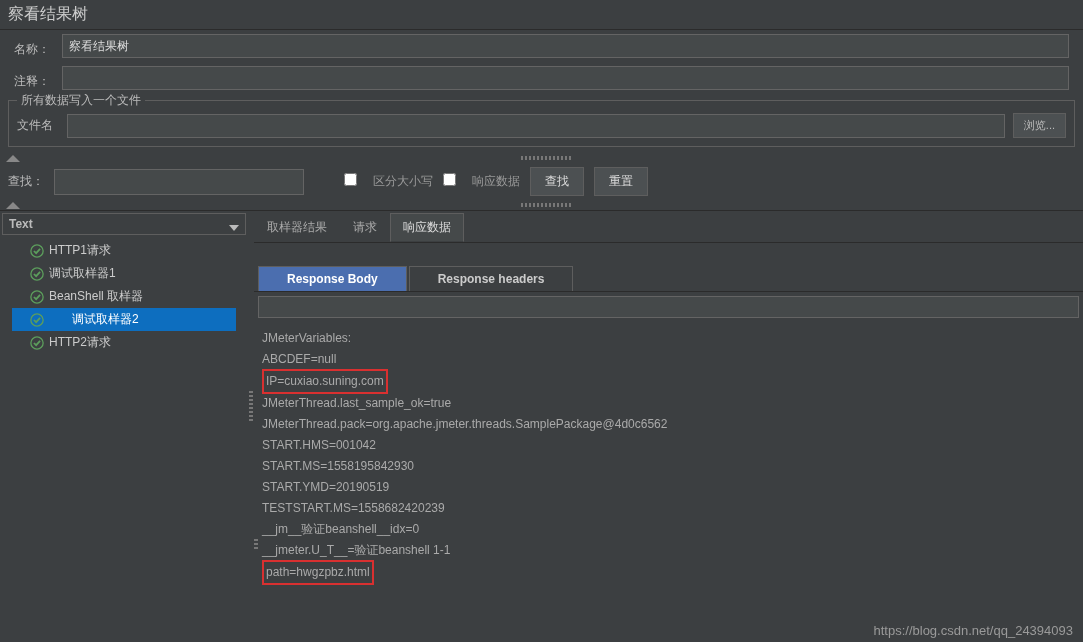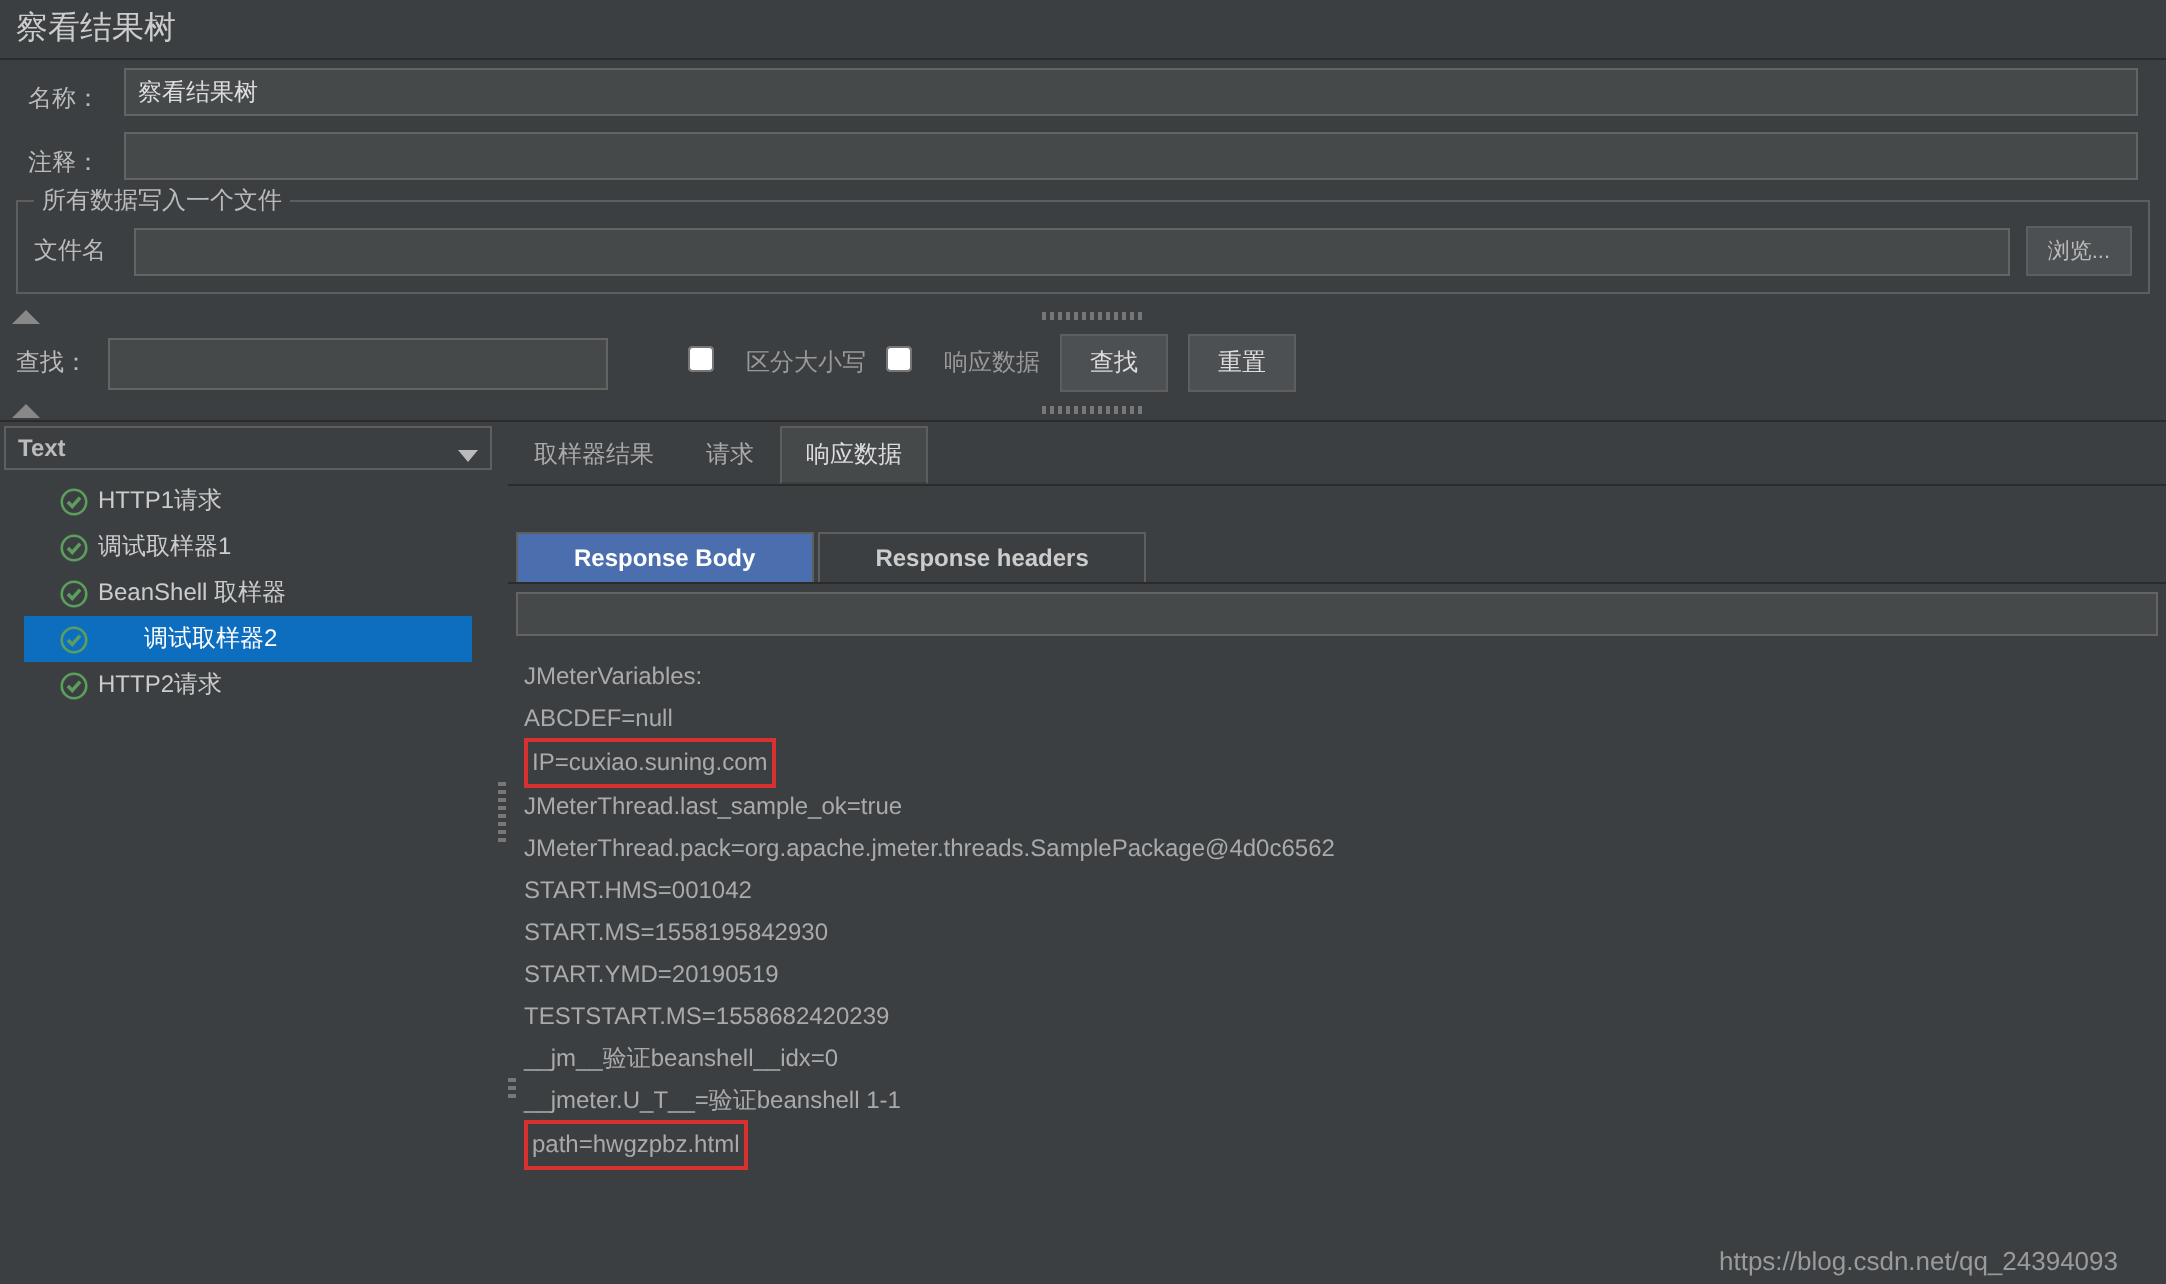--- a/index.html
+++ b/index.html
@@ -54,21 +54,21 @@
     .sub-tab { padding: 5px 28px; color: #ccc; font-weight: bold; cursor: pointer; font-family: Arial; border: 1px solid #5e5e5e; border-bottom: none; background: #3c3f41; margin-right: 2px; margin-top: 19px; }
     .sub-tab.active { background: #4b6eaf; color: #fff; }
     
     .response-input-row { padding: 4px; }
     .response-input-row input { width: 100%; background: #45494a; border: 1px solid #646464; height: 22px; padding: 2px 4px; color: #ddd; }
     
     .response-body { flex: 1; padding: 6px 8px; overflow: auto; color: #aaa; font-family: Arial; line-height: 21px; white-space: pre-wrap; font-size: 13px; position: relative; }
     .highlight-box { border: 2px solid #d93030; display: inline-block; padding: 0 2px; margin: -1px 0; }
     .response-body::before { content: ""; position: absolute; left: -2px; top: 215px; width: 6px; height: 12px; background: repeating-linear-gradient(0deg, #777 0 2px, transparent 2px 4px); }
     
-    .watermark { position: absolute; bottom: 4px; right: 24px; color: #9a9a9a; font-size: 13px; font-family: Arial; z-index: 10; }
+    .watermark { position: absolute; bottom: 4px; right: 10px; color: #9a9a9a; font-size: 13px; font-family: Arial; z-index: 10; }
   </style>
 </head>
 <body>
 
 <div class="title-bar">察看结果树</div>
 
 <div class="form-row">
   <label>名称：</label>
   <input class="text-input" value="察看结果树" style="">
 </div>

